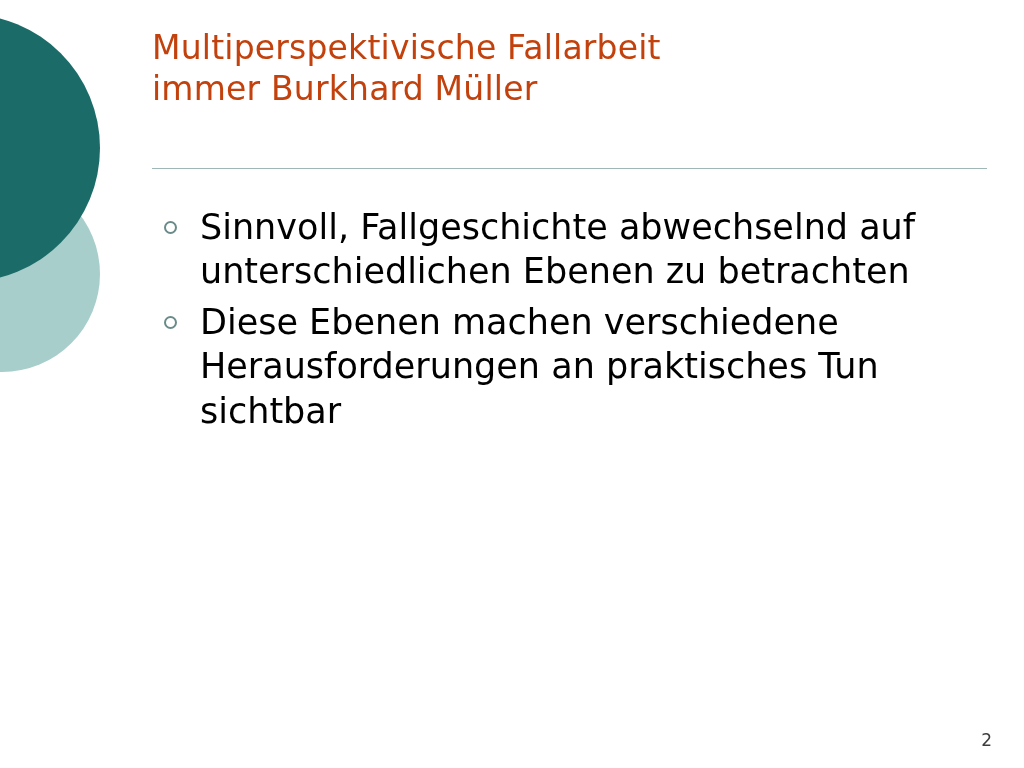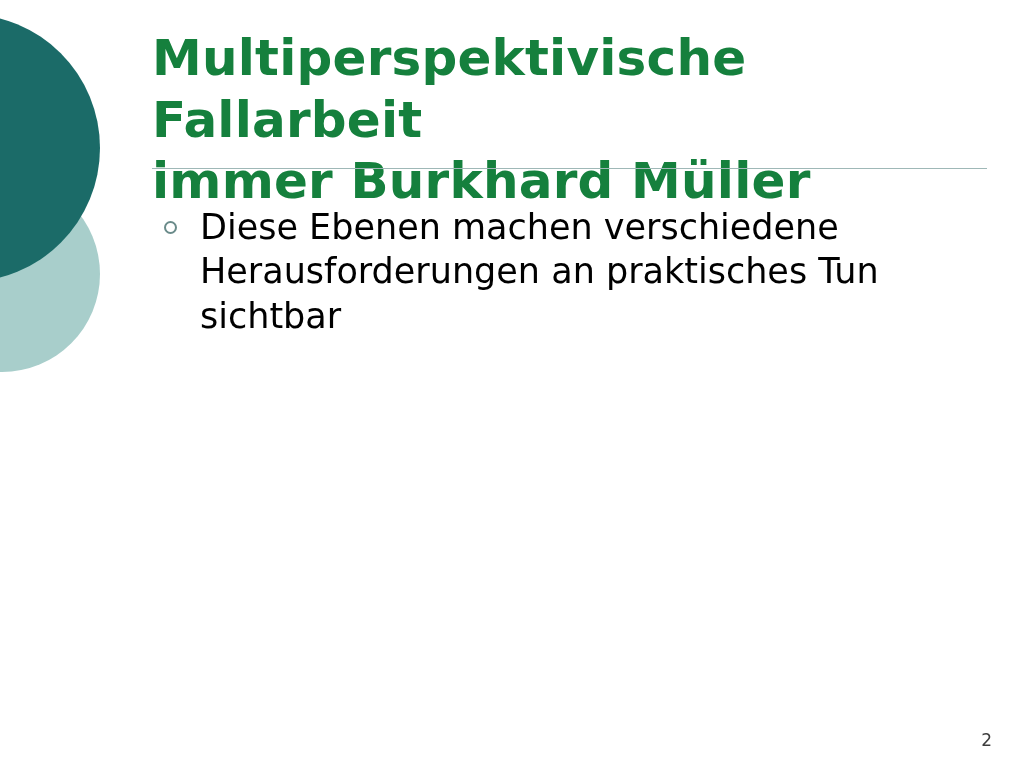--- a/index.html
+++ b/index.html
@@ -52,24 +52,24 @@
 
   
   .title-area {
     position: absolute;
     left: 152px;
     top: 28px;
     width: 836px;
   }
   .slide-title {
     margin: 0;
-    color: #15803d;
-    font-size: 50px;
+    color: #c2410c;
+    font-size: 33px;
     line-height: 1.23;
-    font-weight: bold;
+    font-weight: normal;
     letter-spacing: 0.2px;
   }
   .title-rule {
     position: absolute;
     left: 152px;
     top: 168px;
     width: 835px;
     height: 1px;
     background: #9fb8b7;
   }
@@ -131,19 +131,23 @@
       <span>Multiperspektivische Fallarbeit</span><br>
       <span>immer Burkhard Müller</span>
     </h1>
   </div>
   <div class="title-rule"></div>
 
   <div class="body-area">
     <ul class="bullets">
       <li>
         <span class="bullet-marker"></span>
+        <span class="bullet-text">Sinnvoll, Fallgeschichte abwechselnd auf unterschiedlichen Ebenen zu betrachten</span>
+      </li>
+      <li>
+        <span class="bullet-marker"></span>
         <span class="bullet-text">Diese Ebenen machen verschiedene Herausforderungen an praktisches Tun sichtbar</span>
       </li>
     </ul>
   </div>
 
   <div class="page-number">2</div>
 </div>
 
 </body></html>

